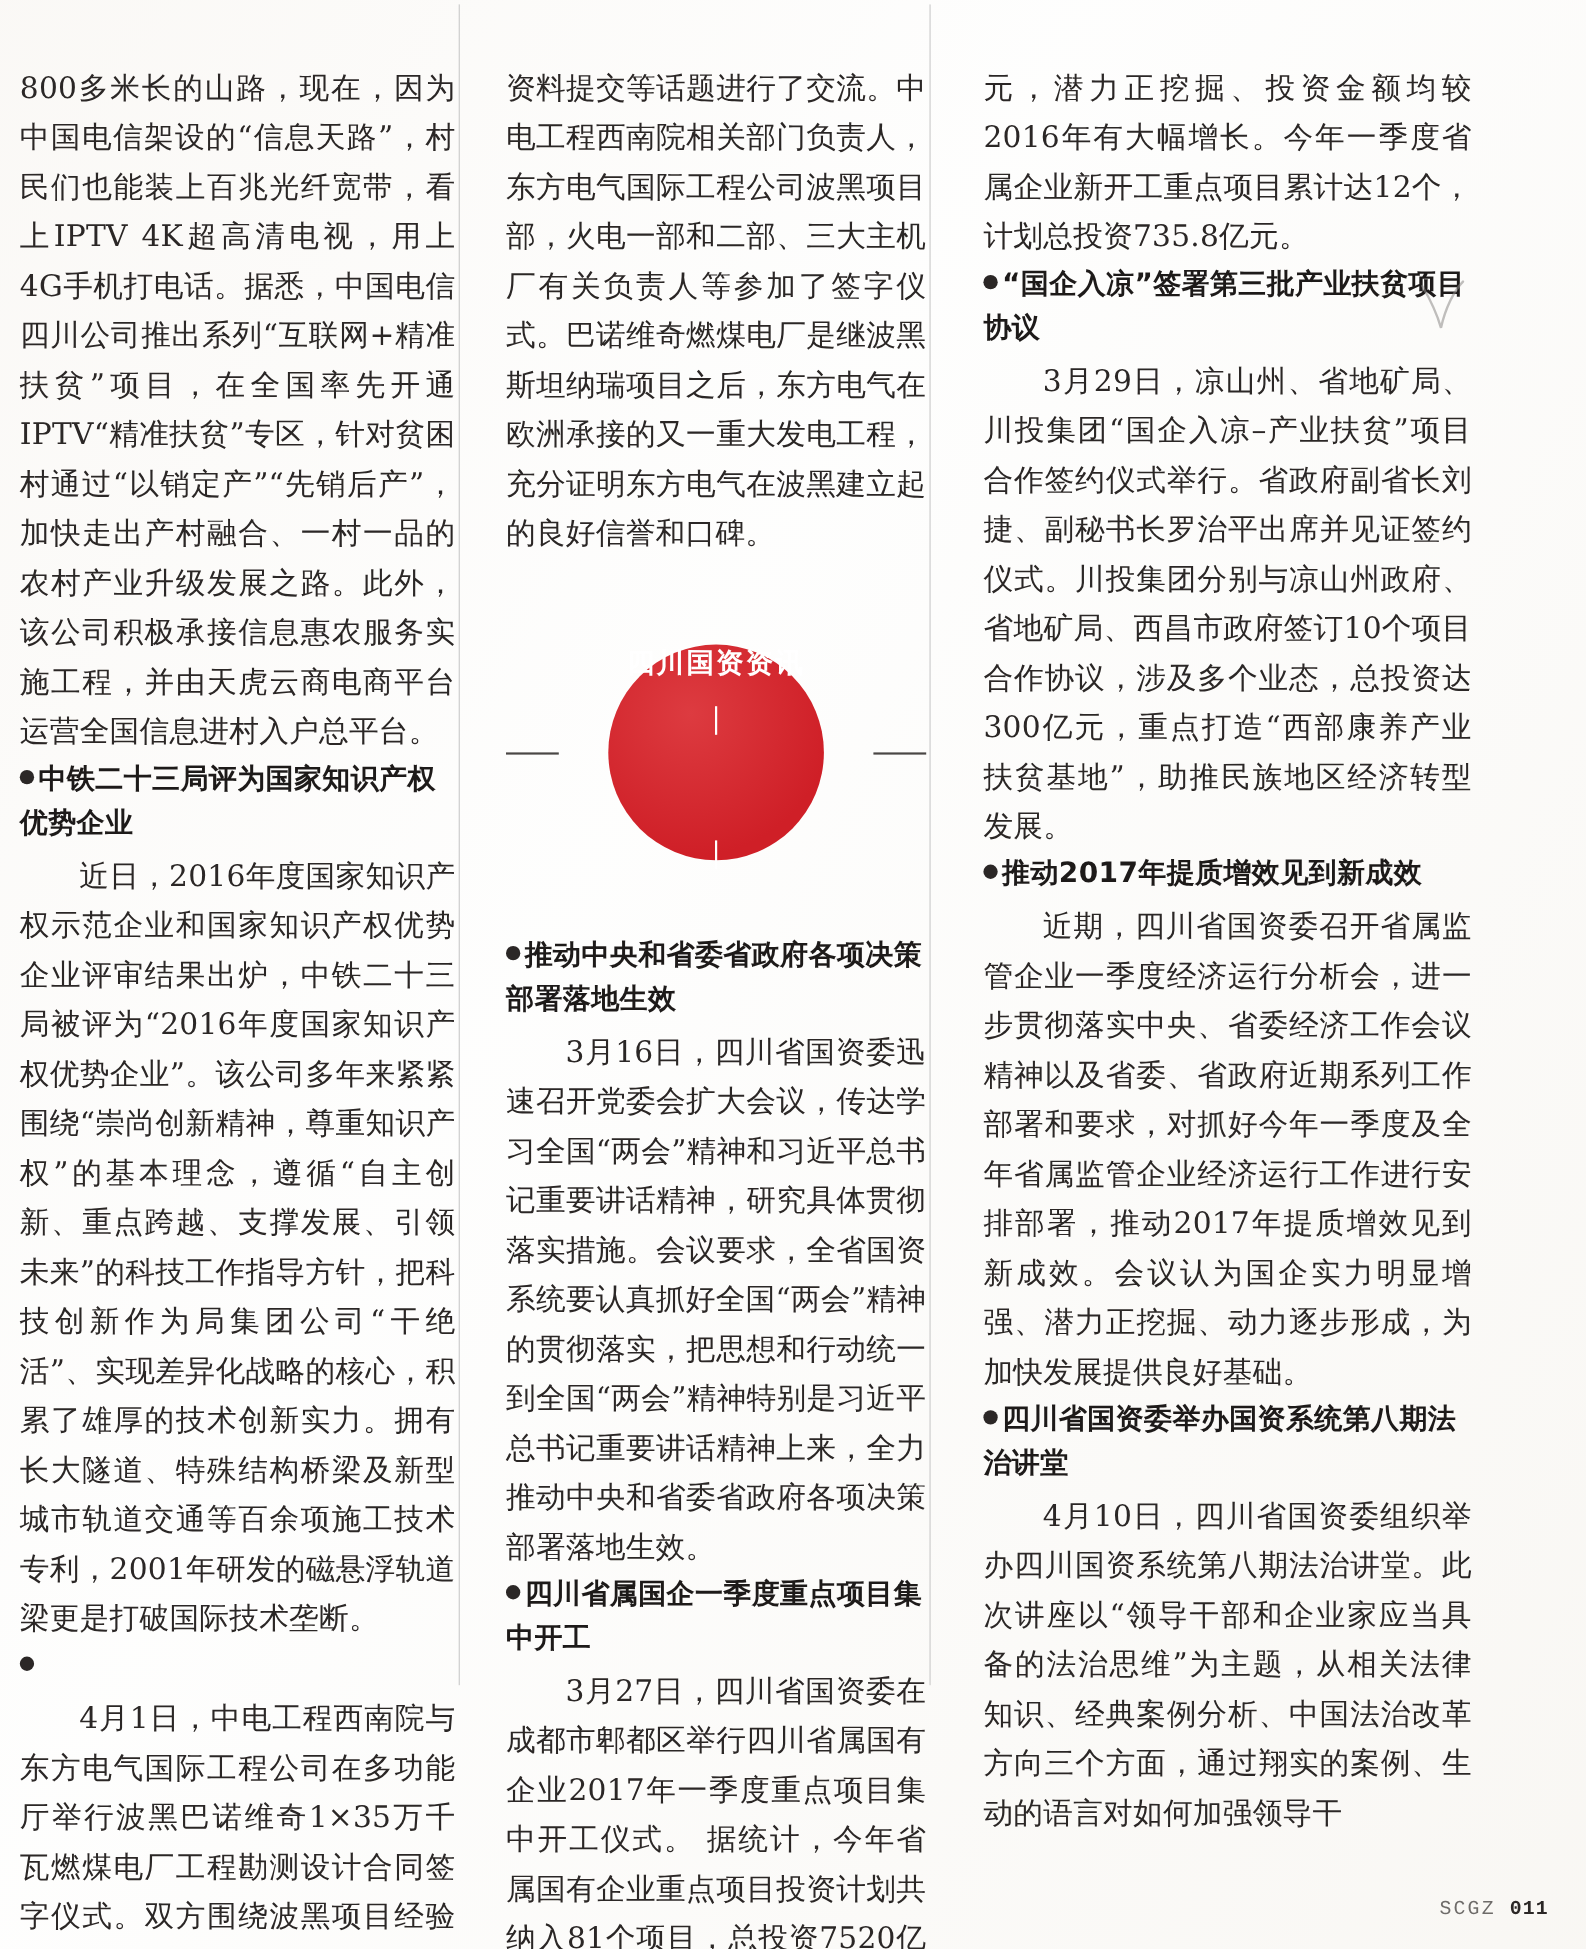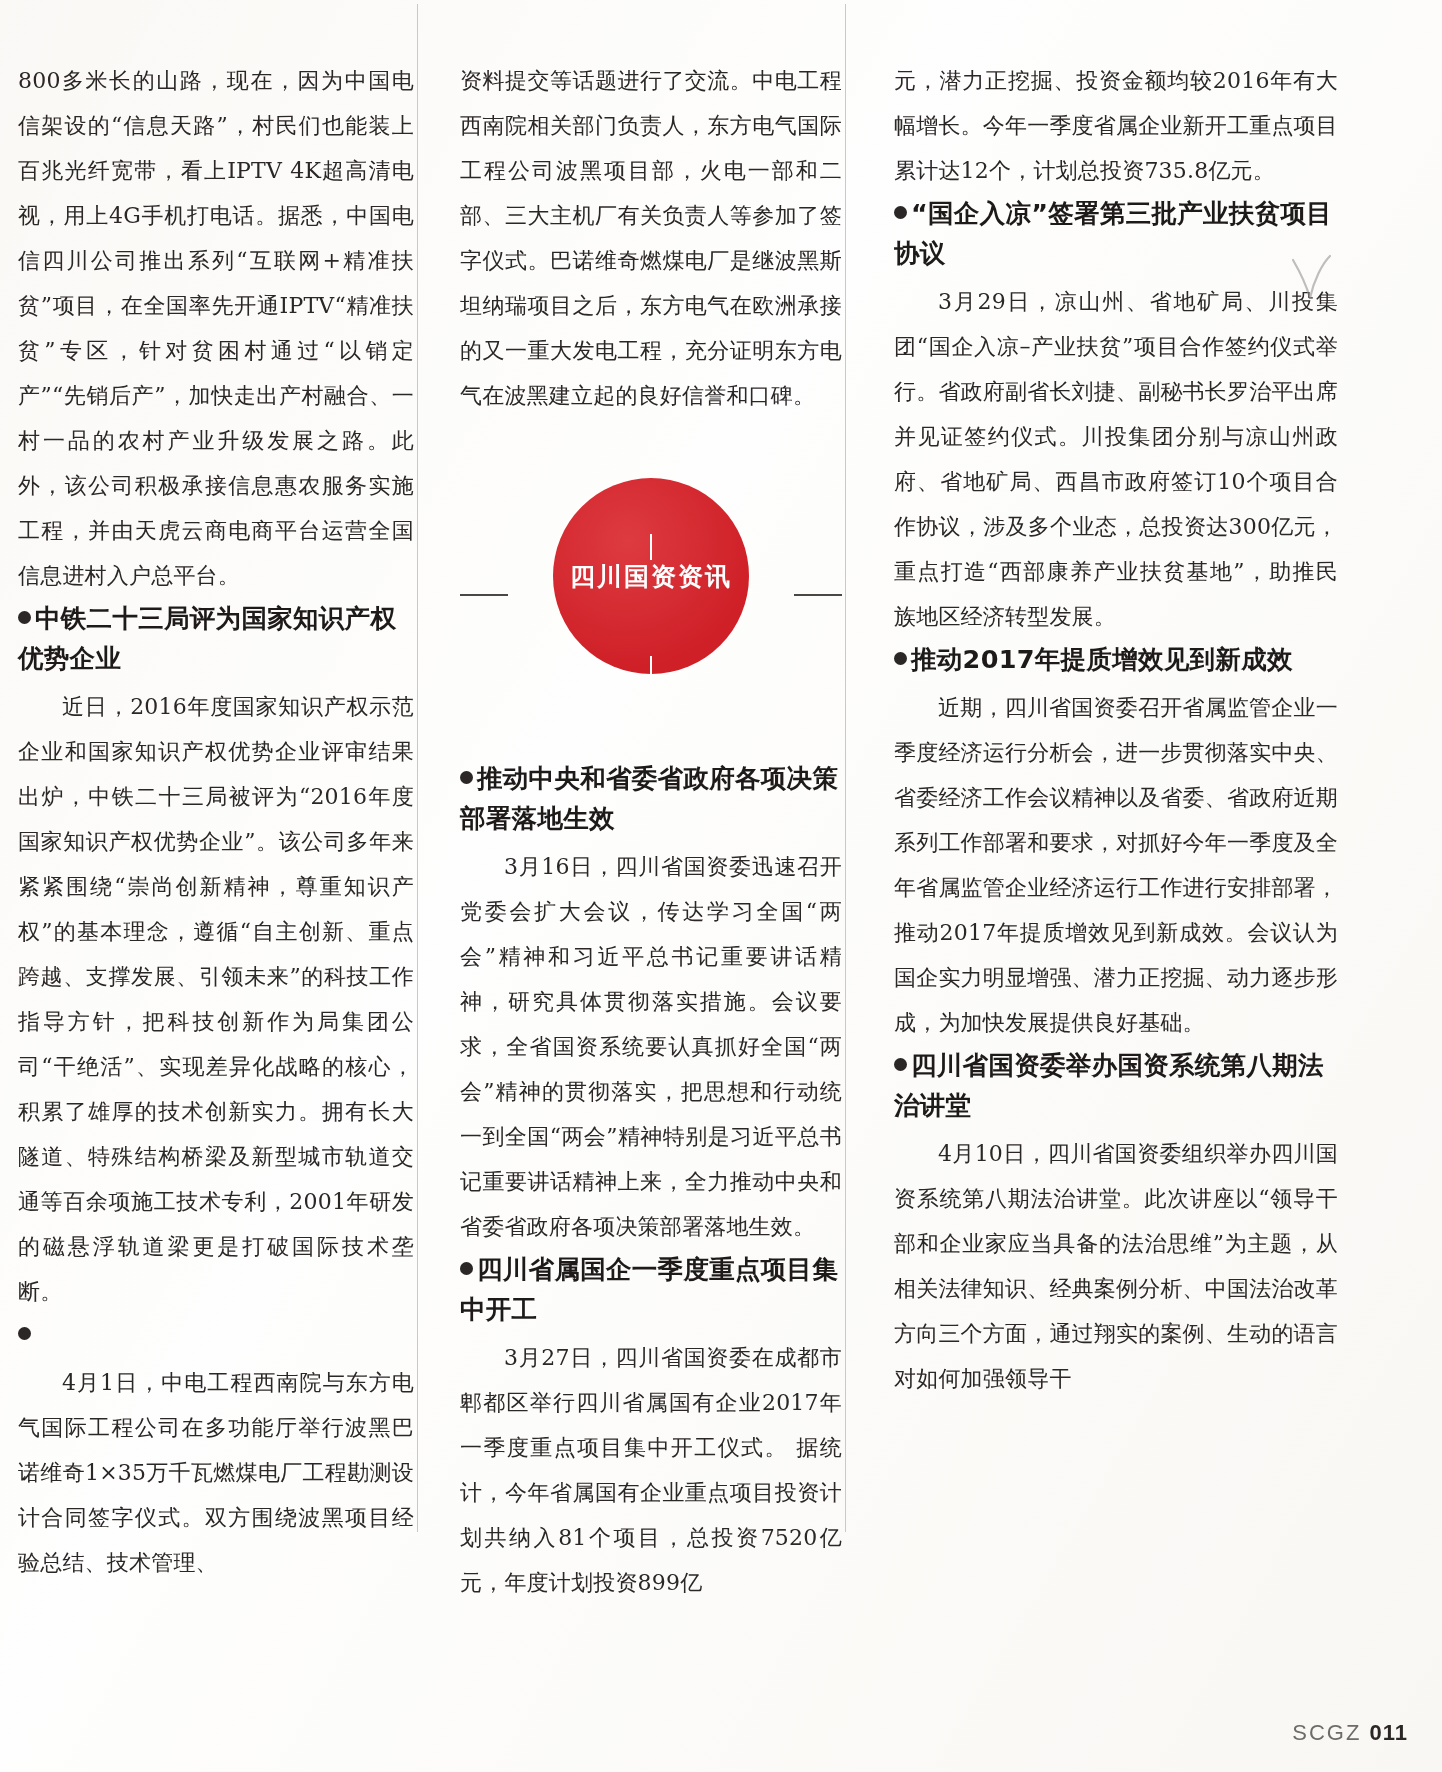--- a/index.html
+++ b/index.html
@@ -51,21 +51,21 @@
     height: 1528px;
   }
   .rule1 { left: 417px; }
   .rule2 { left: 845px; }
 
   p, h2 {
     margin: 0;
   }
   .para {
     font-family: "DejaVu Serif", "Liberation Serif", serif;
-    font-size: 22px;
+    font-size: 27px;
     line-height: 45px;
     text-align: justify;
     text-justify: inter-ideograph;
     letter-spacing: 0.2px;
     color: #2b2726;
   }
   .para.indent {
     text-indent: 2em;
   }
   .head {
@@ -89,29 +89,29 @@
 
   
   .badge-wrap {
     position: relative;
     height: 300px;
     margin-top: 40px;
   }
   .badge {
     position: absolute;
     left: 50%;
-    top: 20px;
+    top: 38px;
     transform: translateX(-50%);
     width: 196px;
     height: 196px;
     border-radius: 50%;
     background: #d8282f;
     background: radial-gradient(circle at 38% 32%, #dd3b40, #cf1f27 72%);
     display: flex;
-    align-items: center;
+    align-items: flex-start;
     justify-content: center;
   }
   .badge-label {
     color: #ffffff;
     font-family: "DejaVu Sans", "Liberation Sans", sans-serif;
     font-weight: bold;
     font-size: 25px;
     letter-spacing: 2px;
     white-space: nowrap;
   }
@@ -142,22 +142,22 @@
     top: 196px;
     width: 42px;
     height: 48px;
     opacity: 0.55;
   }
 
   .footer {
     position: absolute;
     right: 34px;
     bottom: 26px;
-    font-family: Liberation Sans, sans-serif;
-    font-size: 22px;
+    font-family: Liberation Mono, monospace;
+    font-size: 18px;
     letter-spacing: 2px;
     color: #6e6b69;
     text-align: center;
   }
   .footer .pageno {
     font-weight: bold;
     color: #2b2726;
     letter-spacing: 1px;
   }
 </style>

